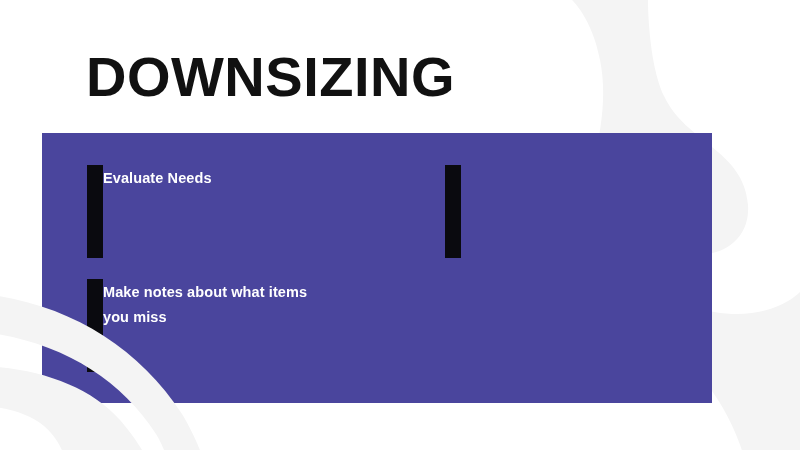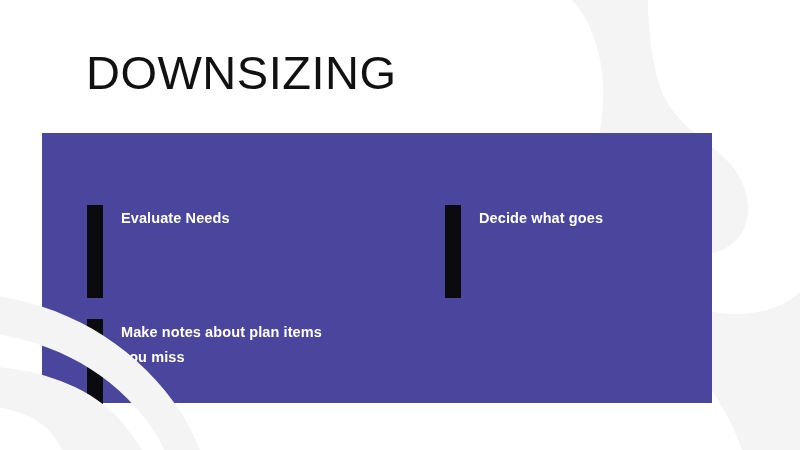--- a/index.html
+++ b/index.html
@@ -33,22 +33,22 @@
   }
   .deco-top-right { z-index: 1; }
   .deco-bottom-left { z-index: 3; }
 
   
   .slide-title {
     position: absolute;
     left: 86px;
     top: 48px;
     z-index: 2;
-    font-size: 47px;
-    font-weight: normal;
+    font-size: 56px;
+    font-weight: bold;
     letter-spacing: 0.5px;
     line-height: 1.05;
     color: #111111;
     white-space: nowrap;
   }
 
   
   .panel {
     position: absolute;
     left: 42px;
@@ -65,22 +65,20 @@
     display: grid;
     grid-template-columns: 358px 1fr;
     grid-template-rows: 114px 1fr;
     padding: 32px 0 0 45px;
     box-sizing: border-box;
   }
 
   .item {
     display: flex;
     align-items: flex-start;
-    gap: 18px;
-    margin-top: 40px;
   }
 
   .item-bar {
     flex: 0 0 auto;
     width: 16px;
     height: 93px;
     background: #0a0a0f;
   }
 
   .item-label {
@@ -122,27 +120,26 @@
   <div class="panel">
     <div class="items-grid">
 
       <div class="item">
         <span class="item-bar"></span>
         <span class="item-label">Evaluate Needs</span>
       </div>
 
       <div class="item">
         <span class="item-bar"></span>
-        <span class="item-label">Decide what goes</span>
       </div>
 
 
       <div class="item">
         <span class="item-bar"></span>
-        <span class="item-label">Make notes about plan items you miss</span>
+        <span class="item-label">Make notes about what items you miss</span>
       </div>
 
     </div>
   </div>
 
   <svg class="deco-layer deco-bottom-left" viewBox="0 0 800 450" xmlns="http://www.w3.org/2000/svg">
     <path d="M -40 366
              C 26 364 86 382 120 420
              C 134 436 142 450 142 450
              L 62 450

